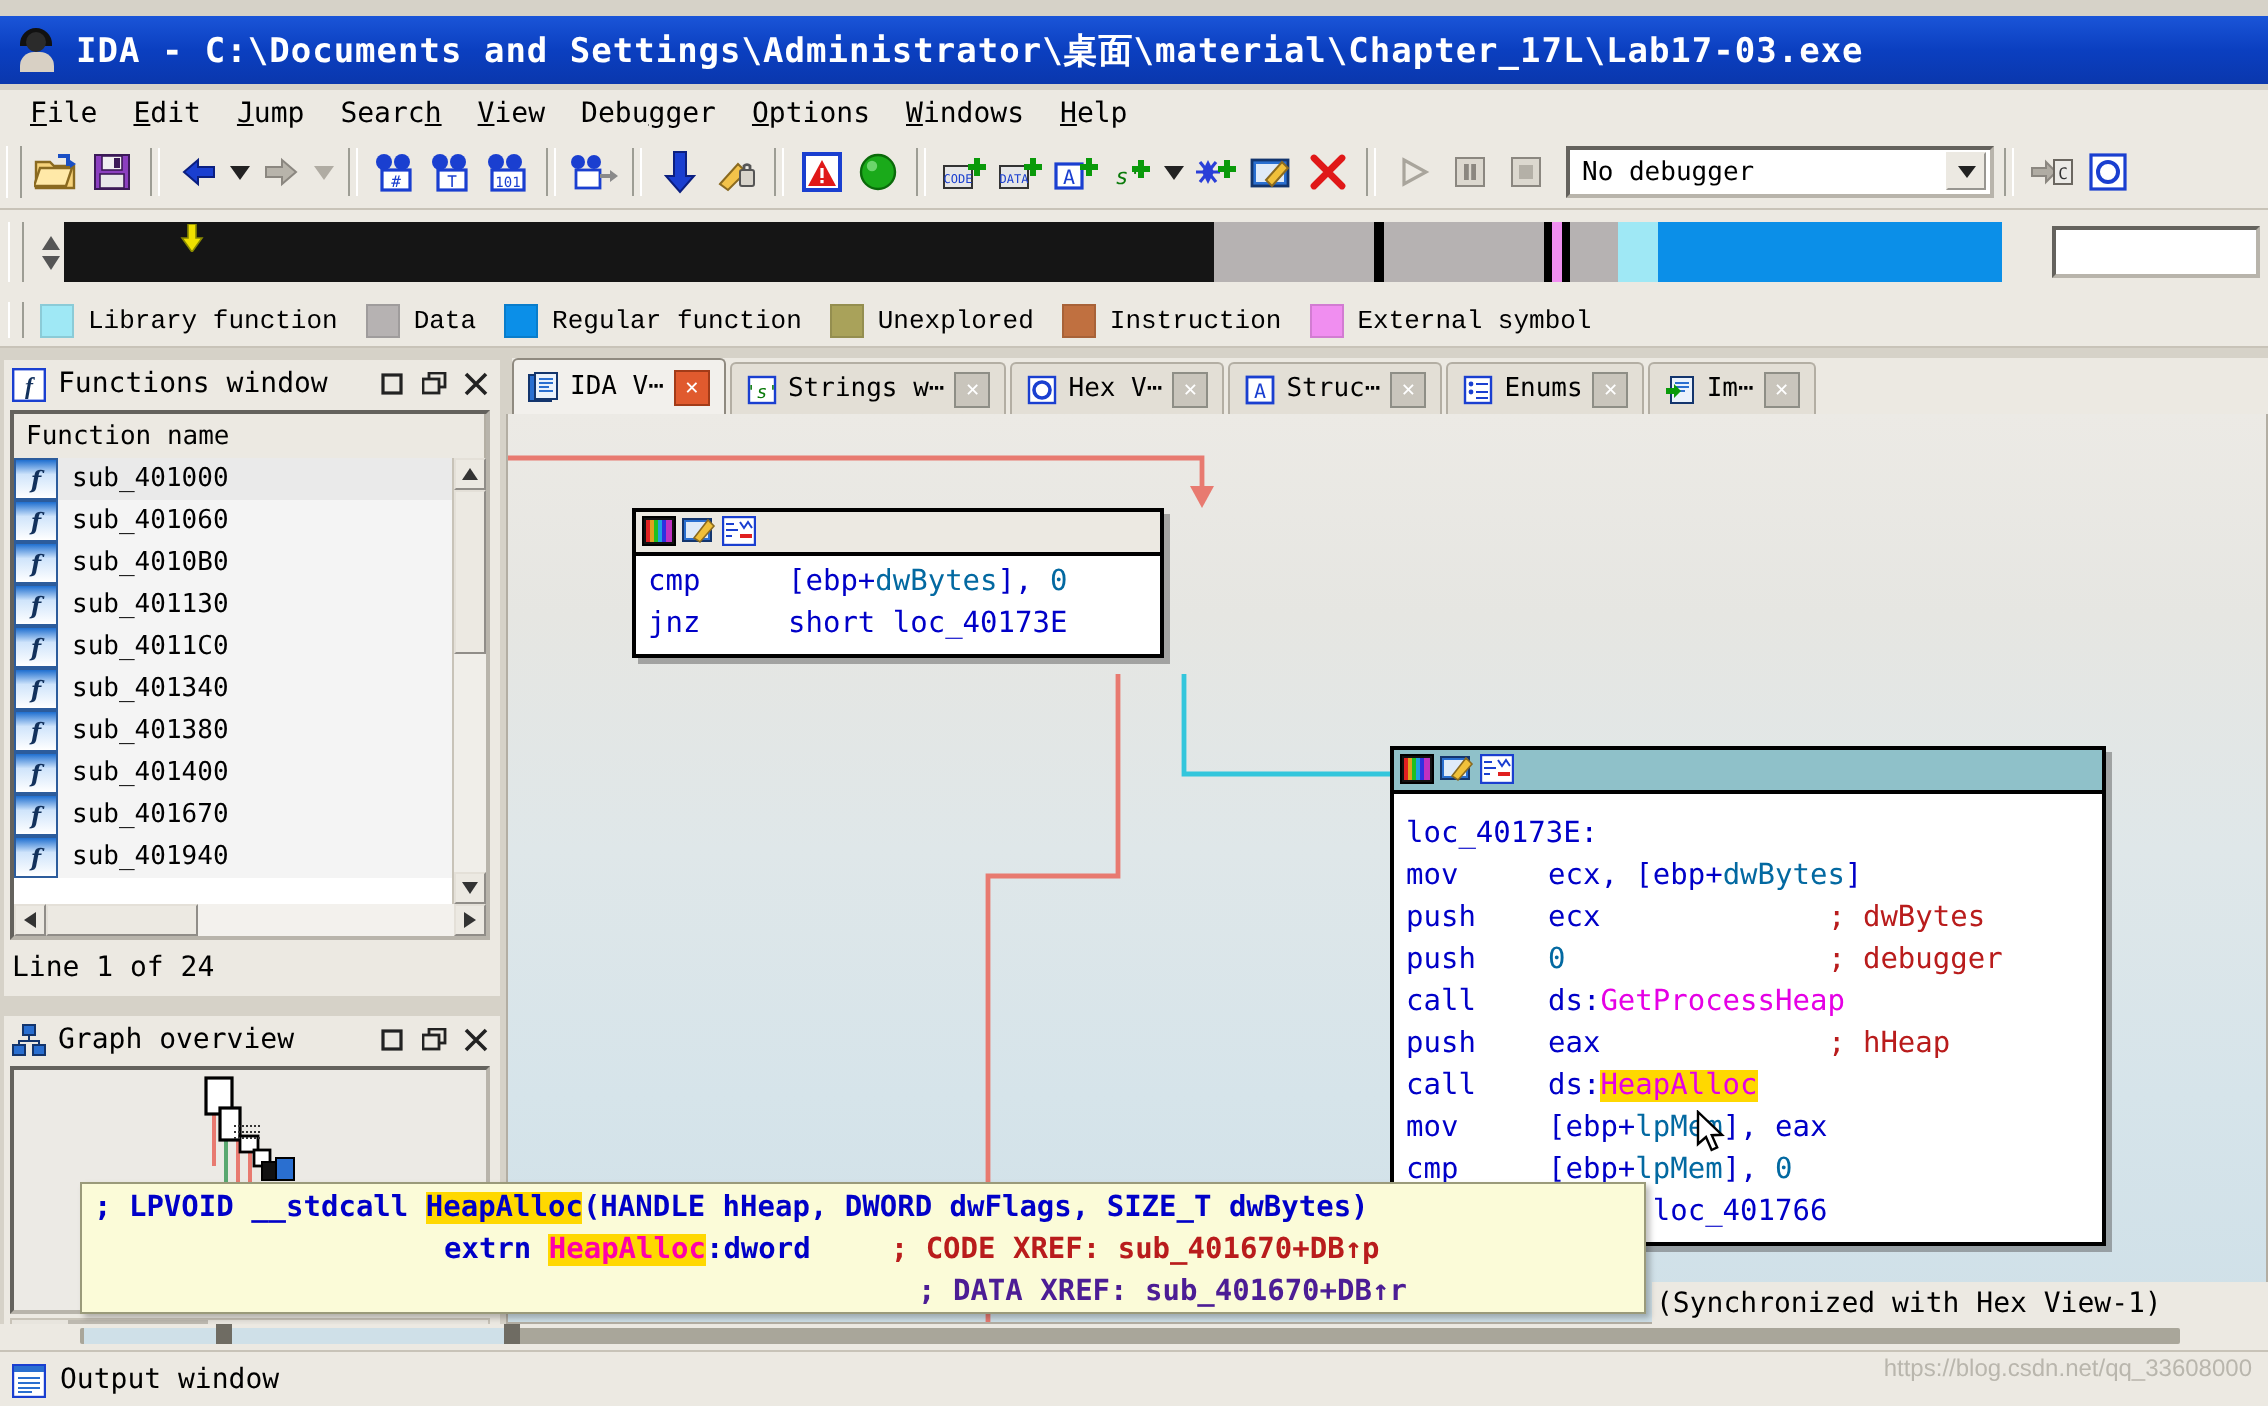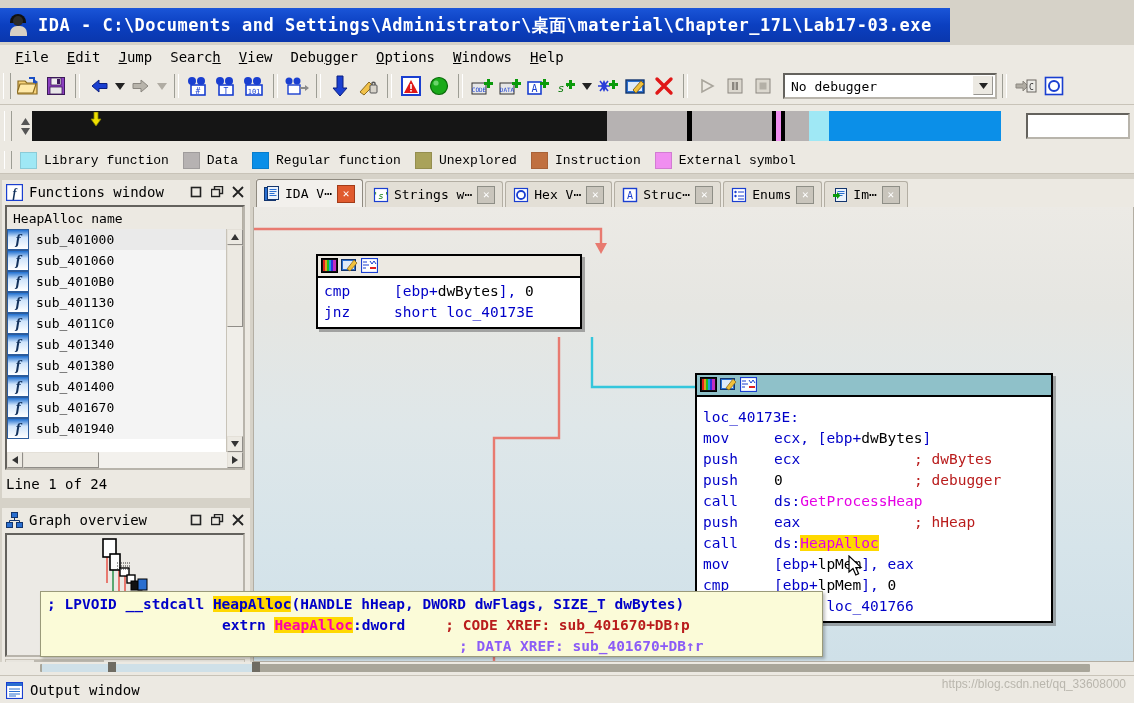--- a/index.html
+++ b/index.html
@@ -7,21 +7,21 @@
     width:1134px;height:703px;overflow:hidden;
     background:#d6d2c8;
     font-family:"DejaVu Sans Mono","Liberation Mono",monospace;
     font-size:13px;
     -webkit-font-smoothing:none;
   }
   #app{position:relative;width:1134px;height:703px;}
 
   
   .titlebar{
-    position:absolute;left:0;top:8px;width:950px;height:34px;
+    position:absolute;left:0;top:8px;width:1134px;height:34px;
     background:linear-gradient(to bottom,#1a55d8 0%,#0b3fc0 50%,#0a37ad 100%);
     display:flex;align-items:center;
   }
   .titlebar .tb-icon{
     width:22px;height:22px;margin-left:8px;margin-right:8px;flex:0 0 auto;
     position:relative;
   }
   .tb-icon .head{position:absolute;left:5px;top:2px;width:10px;height:10px;border-radius:50%;background:#2b2b2b;}
   .tb-icon .hair{position:absolute;left:2px;top:0px;width:16px;height:9px;border-radius:8px 8px 0 0;background:#111;}
   .tb-icon .body{position:absolute;left:2px;top:12px;width:17px;height:10px;border-radius:7px 7px 0 0;background:#d8d0c4;}
@@ -174,37 +174,37 @@
 
   .node{position:absolute;background:#ffffff;border:2px solid #000;box-shadow:3px 3px 0 rgba(80,80,80,0.45);box-sizing:border-box;}
   .node-hdr{height:20px;background:#ece9e2;border-bottom:2px solid #000;display:flex;align-items:center;padding-left:3px;}
   .node.sel .node-hdr{background:#8fc1c9;}
   .nbtn{width:17px;height:16px;margin-right:3px;flex:0 0 auto;}
   .node-body{padding:3px 6px 4px 6px;}
   .ins{height:21px;display:flex;align-items:flex-start;font-size:14.5px;font-weight:normal;white-space:pre;
        font-family:"DejaVu Sans Mono","Liberation Mono",monospace;line-height:21px;}
   .mn{color:#0000c8;display:inline-block;}
   .op{color:#0000c8;}
-  .gr{color:#000000;}
+  .gr{color:#0369a1;}
   .pk{color:#e500e5;}
   .lbl{color:#0000c8;}
   .cm{color:#b91c1c;}
   .hl{background:#ffd800;}
 
   
   .tooltip{
     position:absolute;left:40px;top:591px;width:783px;height:66px;
     background:#fbfbd8;border:1px solid #9a9a7a;box-sizing:border-box;
     padding:2px 6px 0 6px;z-index:60;box-shadow:2px 2px 3px rgba(0,0,0,0.25);
   }
   .tt-line{font-size:14.5px;font-weight:bold;white-space:pre;line-height:21px;
     font-family:"DejaVu Sans Mono","Liberation Mono",monospace;}
   .tt-blue{color:#0000c8;}
   .tt-green{color:#b91c1c;}
-  .tt-ltblue{color:#8b5cf6;}
+  .tt-ltblue{color:#4c1d95;}
   .tt-pink{color:#ff00aa;}
 
   
   .syncbar{
     position:absolute;left:826px;top:641px;width:308px;height:21px;
     background:#ece9e2;display:flex;align-items:center;z-index:55;
   }
   .syncbar span{font-size:14px;color:#000;padding-left:2px;font-family:"DejaVu Sans Mono","Liberation Mono",monospace;}
 
   .bottomscroll{
@@ -601,21 +601,21 @@
       </span>
       <span class="pbtn">
         <svg width="12" height="12">
             <path d="M1 1 L11 11 M11 1 L1 11" stroke="#222" stroke-width="1.8"></path>
           </svg>
       </span>
     </div>
 
     <div class="fnbody">
       <div class="fnhdr">
-        <div class="hcell">HeapAlloc name</div>
+        <div class="hcell">Function name</div>
       </div>
       <div class="fnlist" id="fnlist">
           <div class="fnrow sel">
             <span class="fico">f</span>
             <span class="fname">sub_401000</span>
           </div>
           <div class="fnrow">
             <span class="fico">f</span>
             <span class="fname">sub_401060</span>
           </div>
@@ -847,20 +847,23 @@
       </div>
     </div>
   </div>
 
   <div class="tooltip">
     <div class="tt-line"><span class="tt-blue">; LPVOID __stdcall </span><span class="tt-blue hl">HeapAlloc</span><span class="tt-blue">(HANDLE hHeap, DWORD dwFlags, SIZE_T dwBytes)</span></div>
     <div class="tt-line" style="padding-left:175px"><span class="tt-blue">extrn </span><span class="tt-pink hl">HeapAlloc</span><span class="tt-blue">:dword</span><span style="display:inline-block;width:40px"></span><span class="tt-green">; CODE XREF: sub_401670+DB↑p</span></div>
     <div class="tt-line" style="padding-left:412px"><span class="tt-ltblue">; DATA XREF: sub_401670+DB↑r</span></div>
   </div>
 
+  <div class="syncbar">
+    <span>(Synchronized with Hex View-1)</span>
+  </div>
 
   <div class="bottomscroll">
     <div class="bs-track"></div>
     <div class="bs-fill"></div>
     <div class="bs-thumb1"></div>
     <div class="bs-thumb2"></div>
   </div>
 
   <div class="outwin">
     <span class="oicon">

